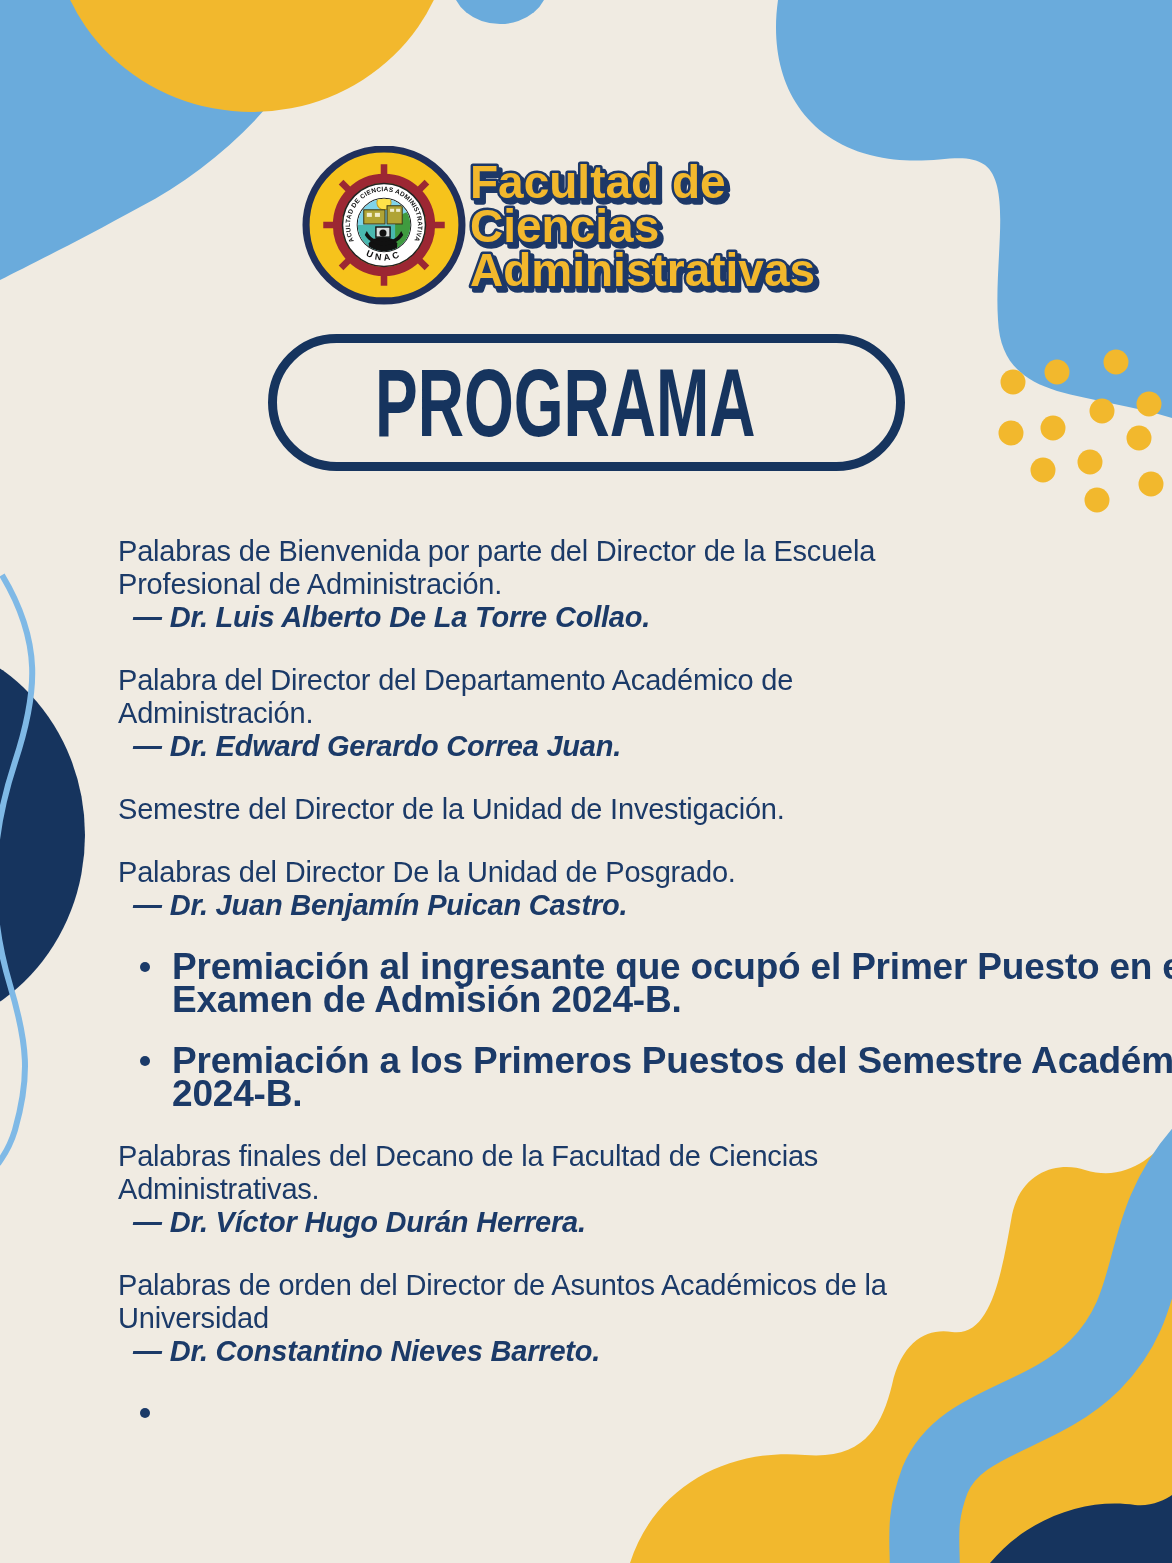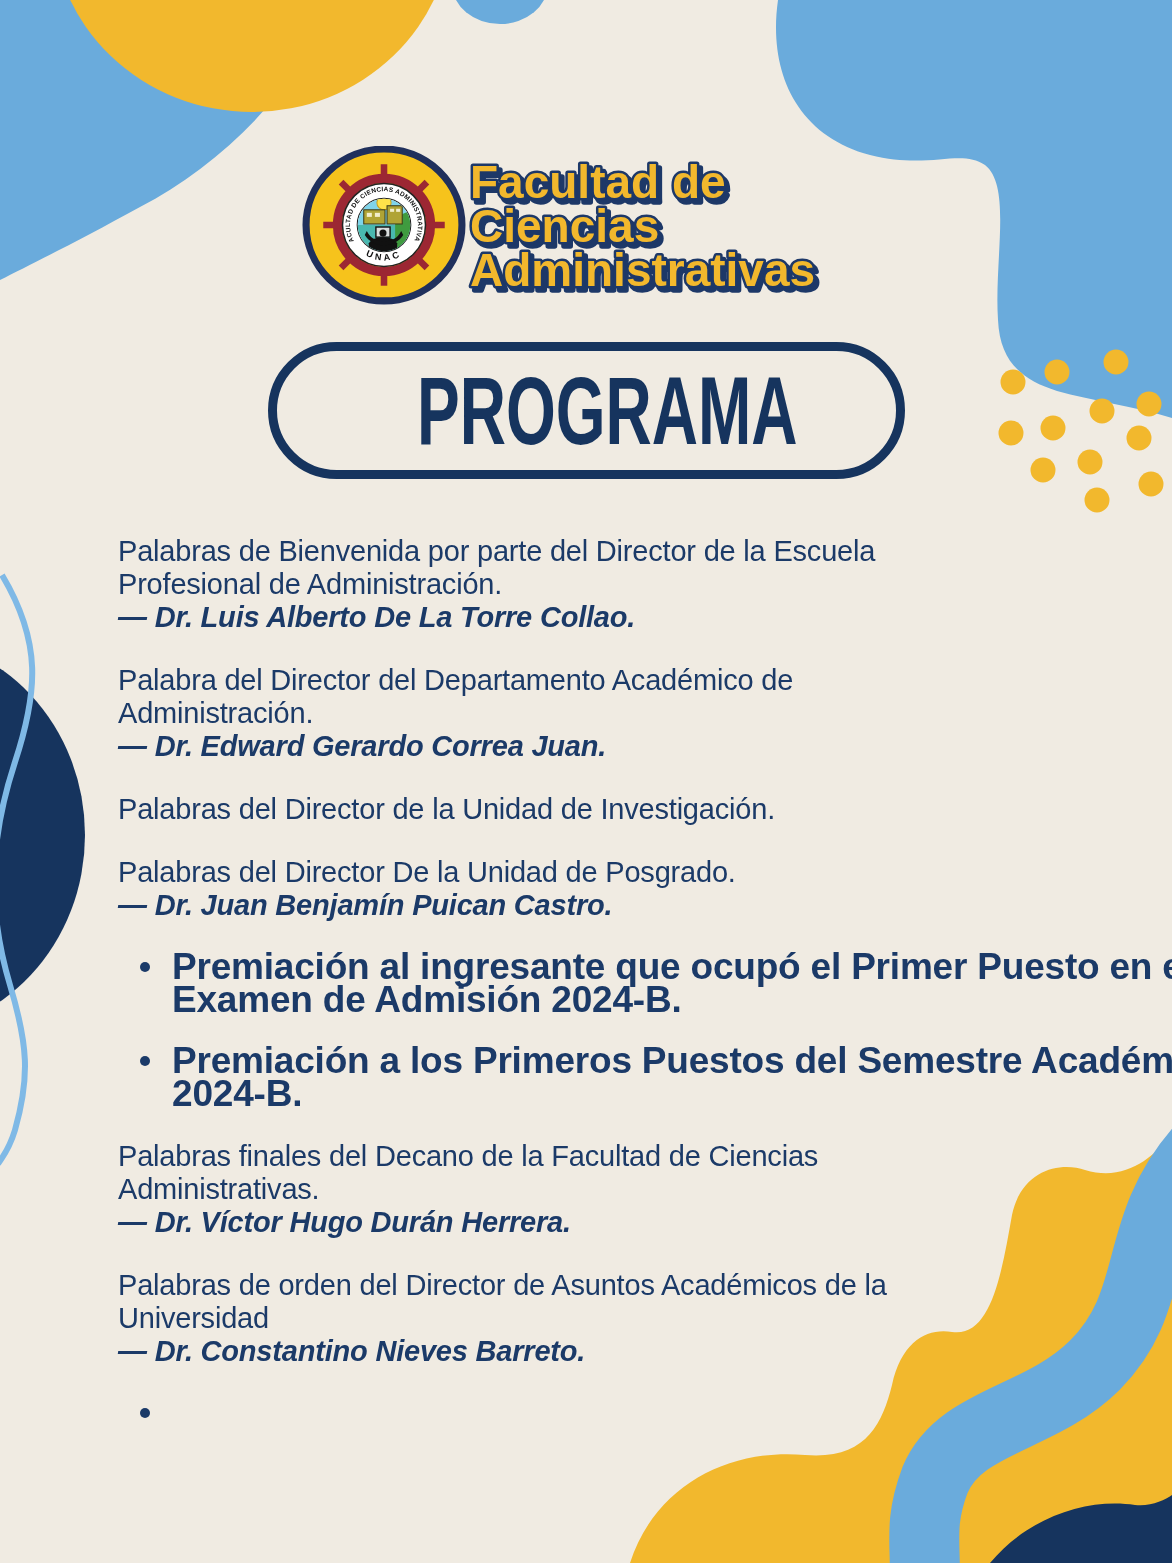--- a/index.html
+++ b/index.html
@@ -6,41 +6,41 @@
   body{
     width:1172px;height:1563px;position:relative;overflow:hidden;
     background:var(--background,#f0ebe2);
     font-family:"Liberation Sans",sans-serif;
   }
   #bg-shapes{position:absolute;left:0;top:0;z-index:0;}
   .layer{position:absolute;z-index:1;}
 
   
   #programa-box{
-    left:268px;top:342px;width:637px;height:137px;
+    left:268px;top:334px;width:637px;height:137px;
     border:9px solid var(--navy,#16345e);border-radius:70px;
-    box-sizing:border-box;display:flex;align-items:center;justify-content:flex-end;
+    box-sizing:border-box;display:flex;align-items:center;justify-content:flex-start;
   }
   #programa-box .ptext{
     font-size:97px;font-weight:700;color:var(--navy,#16345e);
     transform:scaleX(0.66);transform-origin:50% 50%;
     letter-spacing:0px;line-height:1;white-space:nowrap;
   }
 
   
   #program-list{left:118px;top:505px;width:980px;}
   .item{margin-bottom:28px;color:var(--text,#1b3a68);}
   .speech-text{
     font-size:29px;line-height:33px;font-weight:400;letter-spacing:-0.2px;
     white-space:pre;
     margin-top:30px;
   }
   .speaker{
     font-size:29px;line-height:33px;font-weight:700;font-style:italic;
-    letter-spacing:-0.2px;white-space:pre;
+    letter-spacing:-0.2px;white-space:pre;margin-left:15px;
   }
   .bullet{display:flex;padding-left:22px;}
   .bullet .dot{
     flex:none;width:10px;height:10px;border-radius:50%;
     background:var(--text,#1b3a68);margin:12px 22px 0 0;
   }
   .bullet-text{
     font-size:37px;line-height:33px;font-weight:700;letter-spacing:-0.2px;
     white-space:pre;
   }
@@ -165,21 +165,21 @@
       <div class="speech-text">Palabras de Bienvenida por parte del Director de la Escuela
 Profesional de Administración.</div>
       <div class="speaker">— Dr. Luis Alberto De La Torre Collao.</div>
     </div>
     <div class="item speech">
       <div class="speech-text">Palabra del Director del Departamento Académico de
 Administración.</div>
       <div class="speaker">— Dr. Edward Gerardo Correa Juan.</div>
     </div>
     <div class="item speech">
-      <div class="speech-text">Palabras del Director de la Unidad de Investigación.</div>
+      <div class="speech-text">Semestre del Director de la Unidad de Investigación.</div>
     </div>
     <div class="item speech">
       <div class="speech-text">Palabras del Director De la Unidad de Posgrado.</div>
       <div class="speaker">— Dr. Juan Benjamín Puican Castro.</div>
     </div>
     <div class="item bullet">
       <span class="dot"></span>
       <div class="bullet-text">Premiación al ingresante que ocupó el Primer Puesto en el
 Examen de Admisión 2024-B.</div>
     </div>

